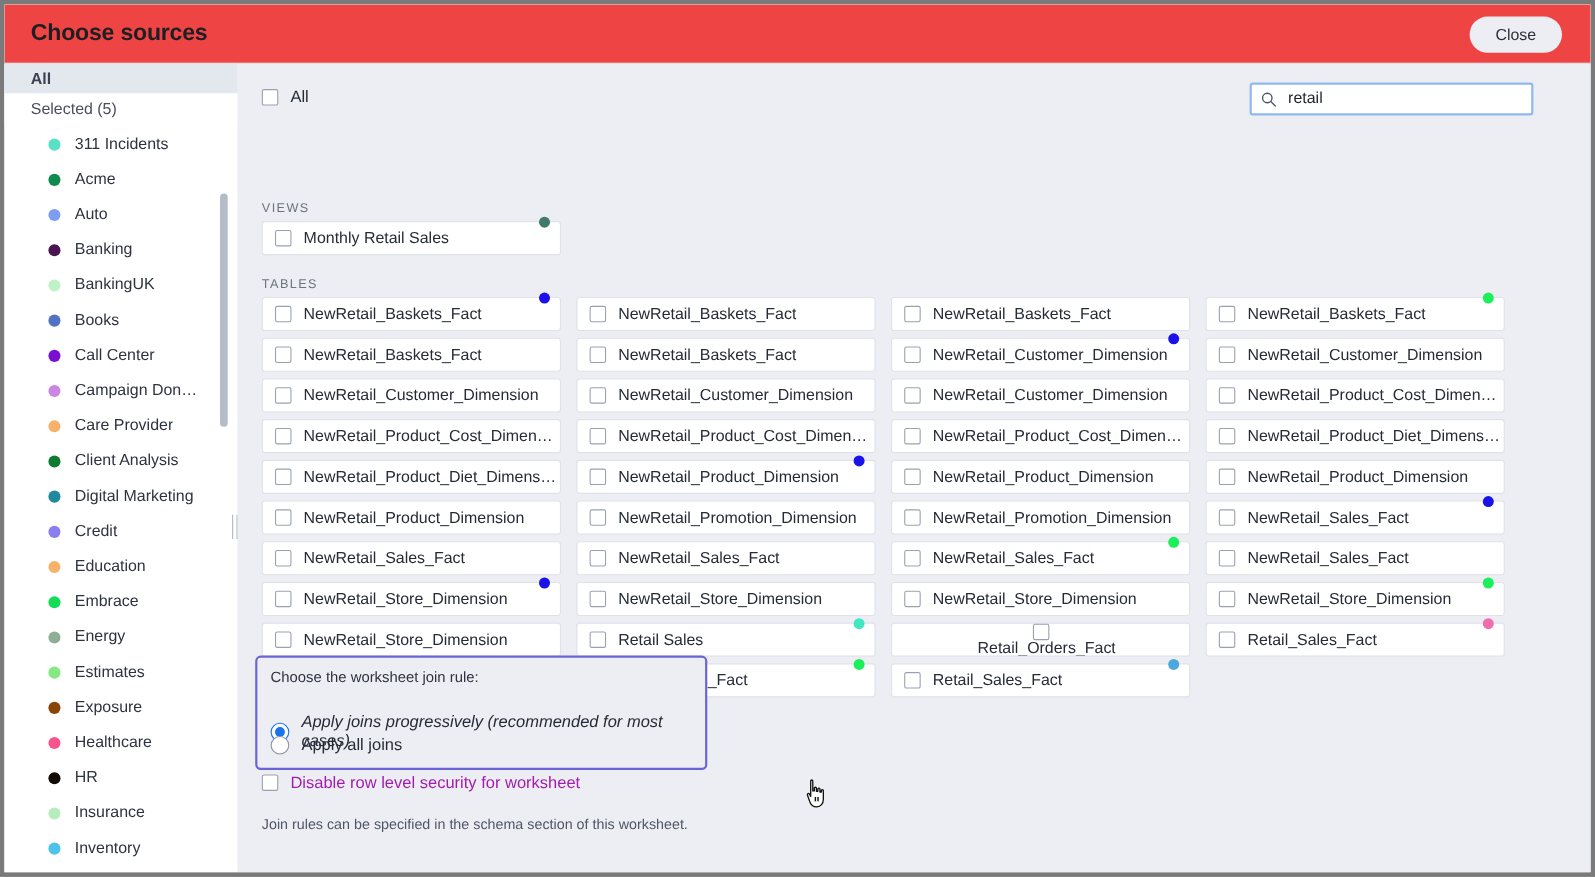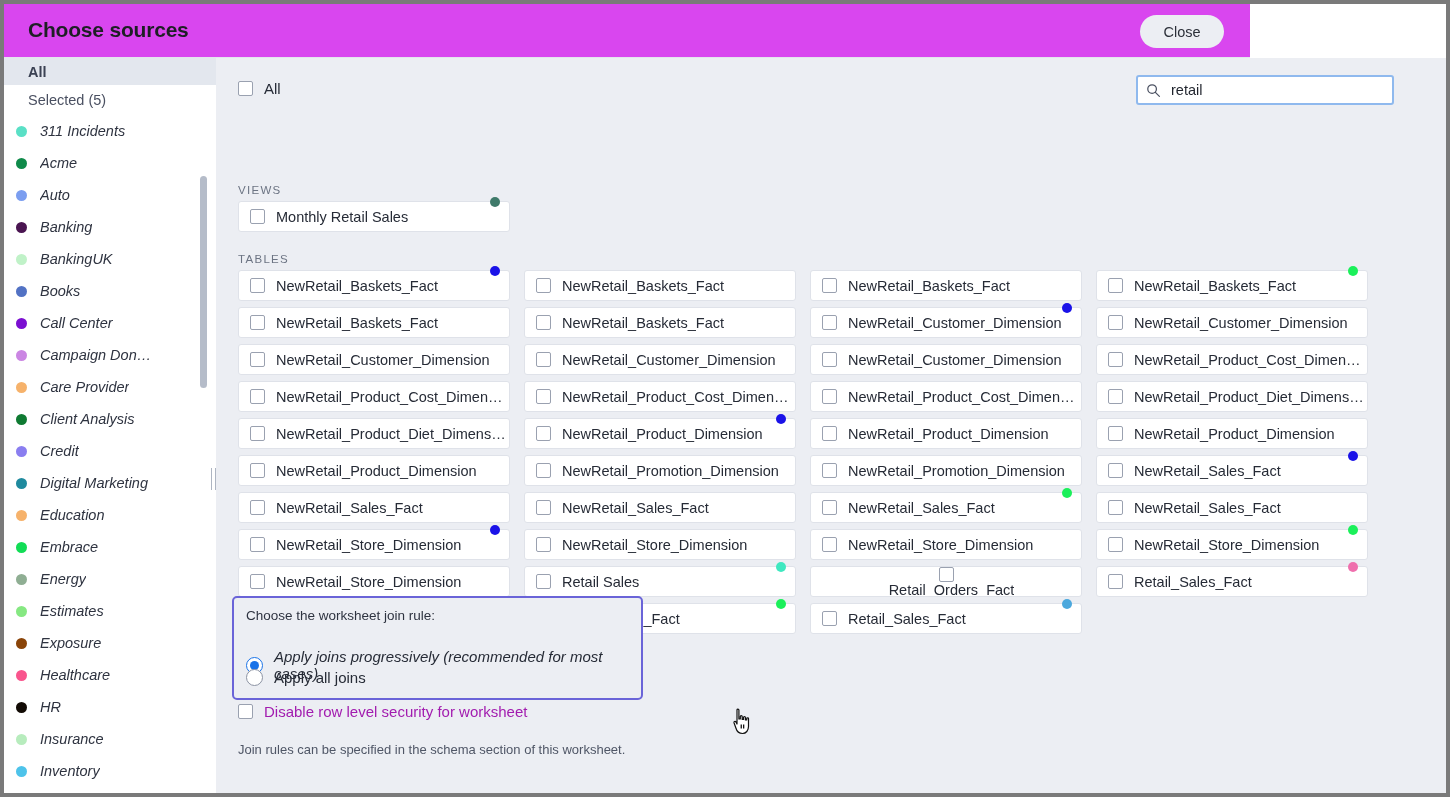--- a/index.html
+++ b/index.html
@@ -15,22 +15,22 @@
     position: absolute;
     left: 4px; top: 4px;
     width: 1442px; height: 789px;
     background: #ffffff;
     overflow: hidden;
   }
 
   
   .header {
     position: absolute; left: 0; top: 0;
-    width: 1246px; height: 54px;
-    background: #d946ef;
+    width: 1442px; height: 54px;
+    background: #ef4444;
     border-bottom: 1px solid #e3e6ec;
   }
   .header-title {
     position: absolute; left: 24px; top: 14px;
     font-size: 21px; font-weight: bold; color: #1d1f24;
     letter-spacing: -0.2px;
   }
   .close-btn {
     position: absolute; right: 26px; top: 11px;
     height: 33px; min-width: 84px;
@@ -79,23 +79,22 @@
     color: #4a5061;
   }
   .side-list {
     position: absolute; top: 57px; left: 0;
     width: 212px; height: 678px;
     overflow: hidden;
   }
   .side-item {
     height: 32px;
     display: flex; align-items: center;
-    padding-left: 12px;
+    padding-left: 40px;
     cursor: pointer;
-    font-style: italic;
   }
   .side-dot {
     width: 11px; height: 11px; border-radius: 50%;
     flex: 0 0 11px;
     margin-right: 13px;
   }
   .side-label {
     font-size: 14.5px; color: #2e3340;
     white-space: nowrap; overflow: hidden;
   }
@@ -316,26 +315,26 @@
           </div>
           <div class="side-item">
             <span class="side-dot" style="background: rgb(246, 178, 107);"></span>
             <span class="side-label">Care Provider</span>
           </div>
           <div class="side-item">
             <span class="side-dot" style="background: rgb(15, 122, 50);"></span>
             <span class="side-label">Client Analysis</span>
           </div>
           <div class="side-item">
+            <span class="side-dot" style="background: rgb(31, 138, 158);"></span>
+            <span class="side-label">Digital Marketing</span>
+          </div>
+          <div class="side-item">
             <span class="side-dot" style="background: rgb(138, 126, 240);"></span>
             <span class="side-label">Credit</span>
-          </div>
-          <div class="side-item">
-            <span class="side-dot" style="background: rgb(31, 138, 158);"></span>
-            <span class="side-label">Digital Marketing</span>
           </div>
           <div class="side-item">
             <span class="side-dot" style="background: rgb(246, 178, 107);"></span>
             <span class="side-label">Education</span>
           </div>
           <div class="side-item">
             <span class="side-dot" style="background: rgb(18, 221, 86);"></span>
             <span class="side-label">Embrace</span>
           </div>
           <div class="side-item">

